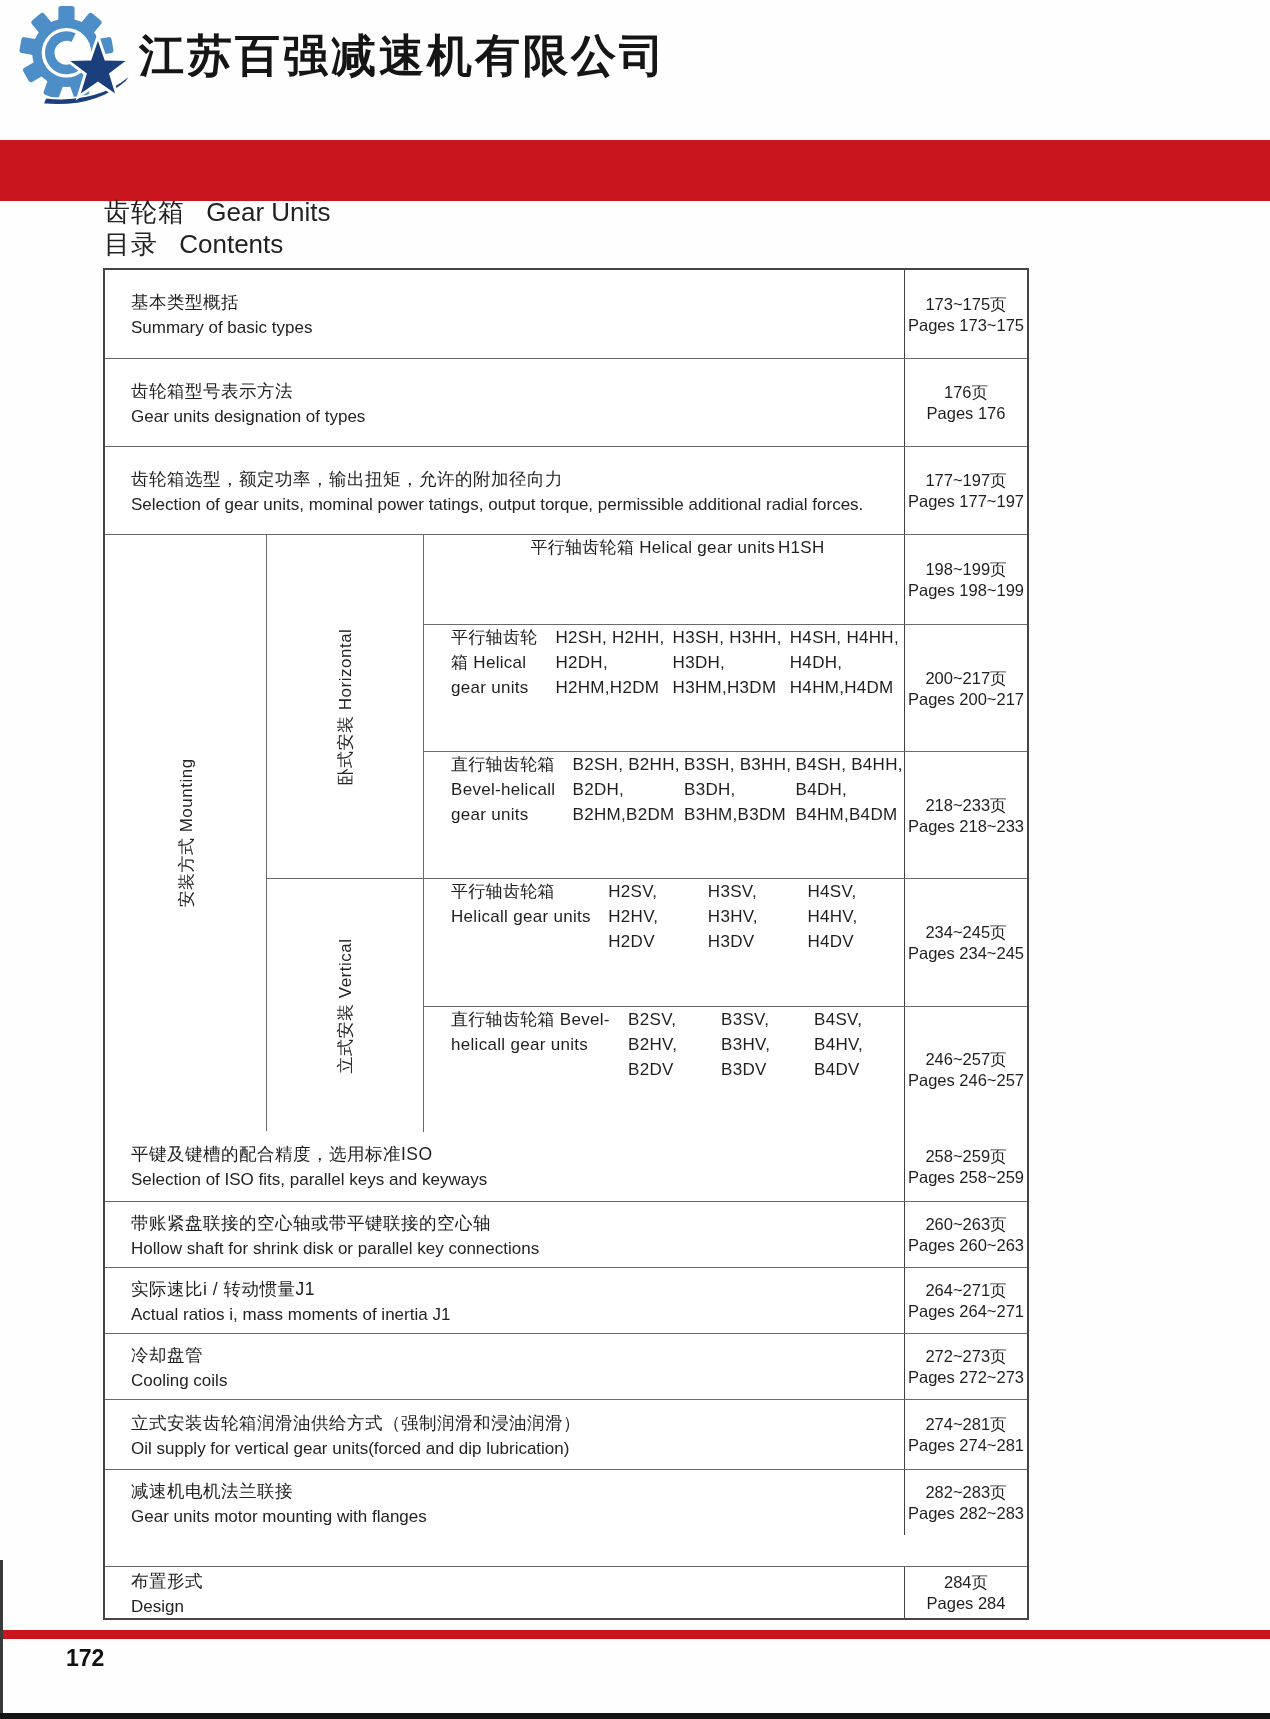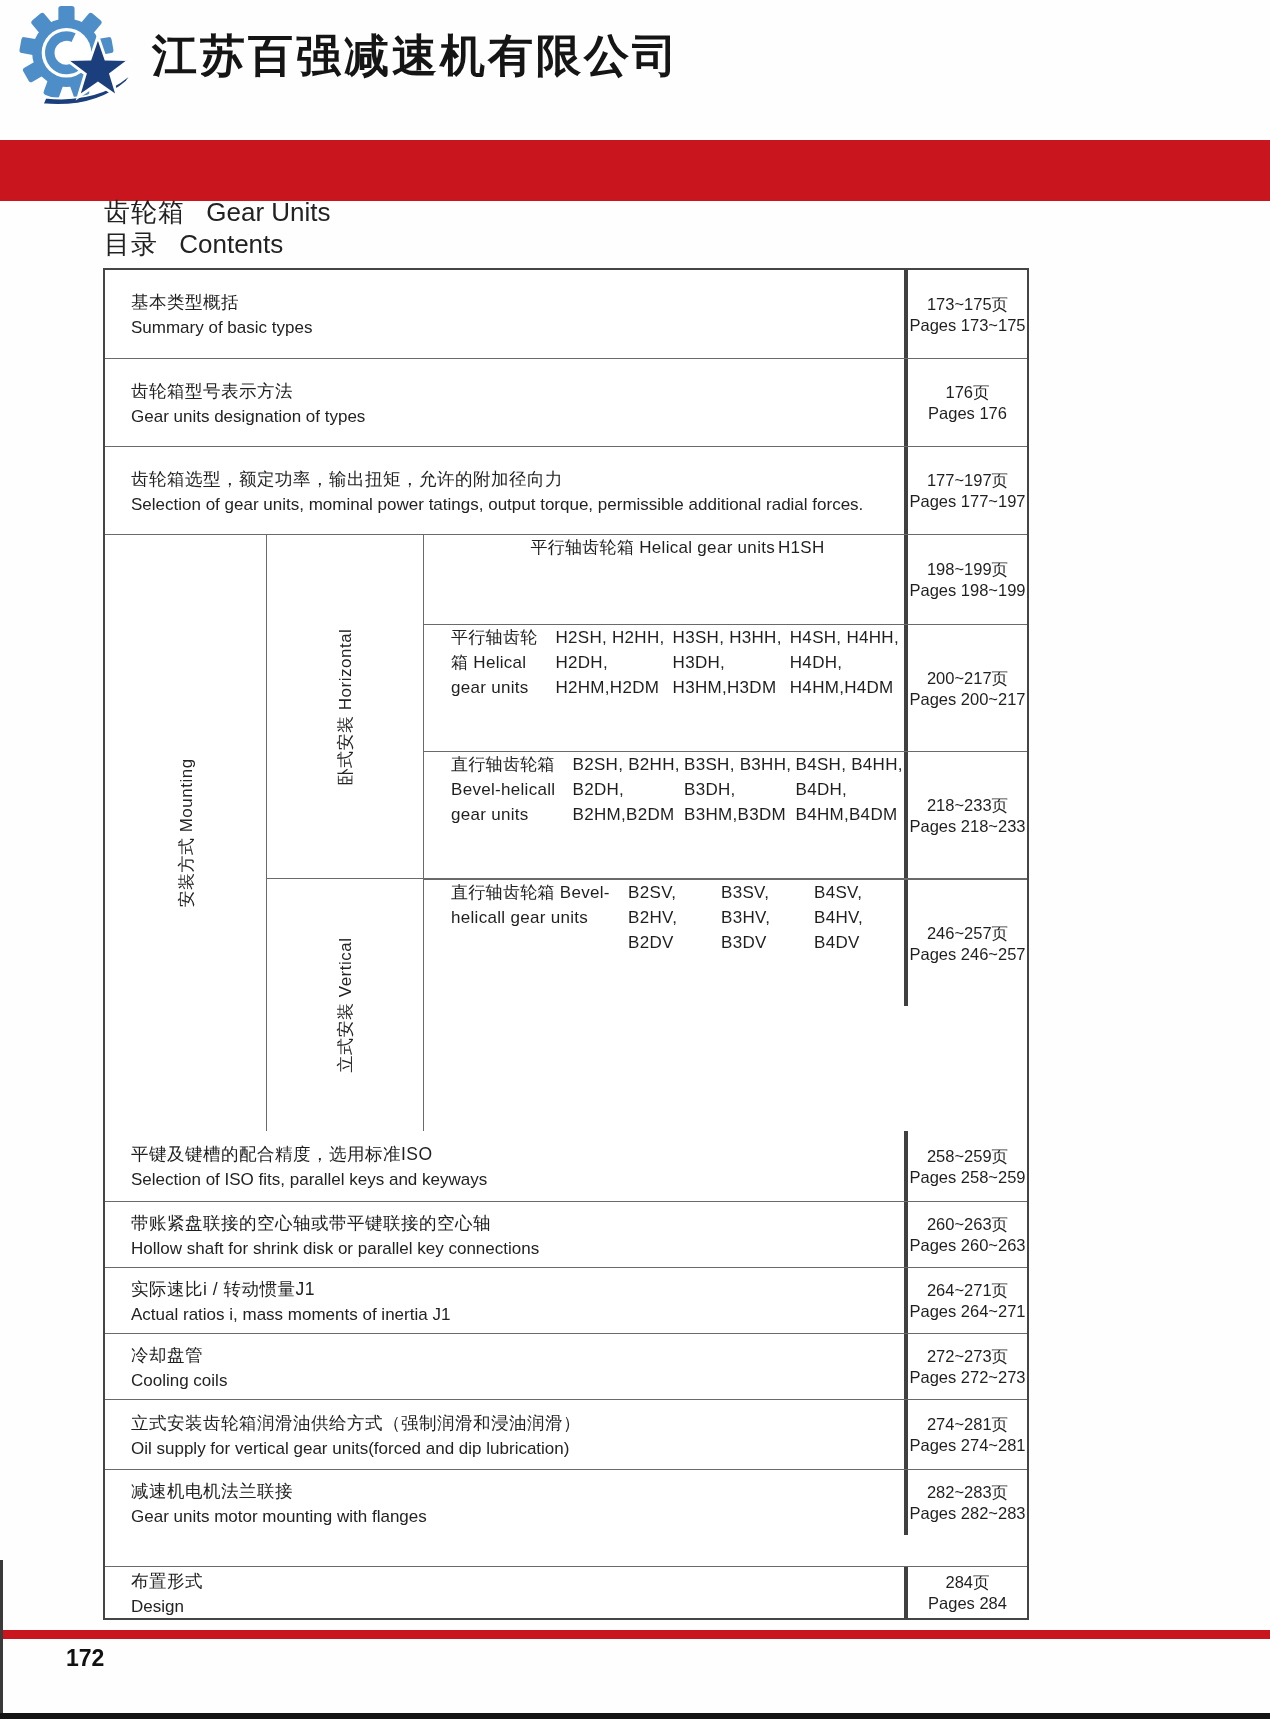--- a/index.html
+++ b/index.html
@@ -1,38 +1,38 @@
 <!DOCTYPE html>
 <html><head>
 <meta charset="utf-8">
 <style>
   html,body { margin:0; padding:0; background:#ffffff; }
   body { font-family:"Liberation Sans","DejaVu Sans",sans-serif; color:#1f1f1f; }
   .page { position:relative; width:1270px; height:1719px; background:#fefefe; overflow:hidden; }
 
   
   .logo { position:absolute; left:14px; top:2px; width:124px; height:112px; }
-  .company-name { position:absolute; left:152px; top:26px; font-size:45px; font-weight:600;
+  .company-name { position:absolute; left:139px; top:26px; font-size:45px; font-weight:600;
                   letter-spacing:3px; color:#151515; white-space:nowrap; }
   .red-banner { position:absolute; left:0; top:140px; width:100%; height:61px; background:#c9151e; }
 
   
   .doc-title { position:absolute; left:104px; top:196px; line-height:32px; font-size:26px; color:#222; }
   .doc-title .zh { letter-spacing:1px; margin-right:14px; }
 
   
   .toc-table { position:absolute; left:103px; top:268px; width:926px; border:2px solid #454545;
                box-sizing:border-box; background:#fff; }
   .row { display:flex; box-sizing:border-box; }
   .row + .row, .bt { border-top:1px solid #6a6a6a; }
   .cell-main { flex:1 1 auto; display:flex; flex-direction:column; justify-content:center;
                padding-left:26px; gap:4px; box-sizing:border-box; }
   .cell-main .zh { font-size:17.5px; letter-spacing:0.5px; }
   .cell-main .en { font-size:17px; color:#232323; }
-  .cell-pages { width:123px; flex:0 0 123px; border-left:4px solid #404040; box-sizing:border-box;
+  .cell-pages { width:123px; flex:0 0 123px; border-left:1px solid #404040; box-sizing:border-box;
                 display:flex; flex-direction:column; justify-content:center; align-items:center;
                 font-size:16.5px; text-align:center; }
 
   .h88 { height:88px; } .h70 { height:70px; } .h66 { height:66px; } .h63 { height:52px;margin-top:31px; }
 
   
   .mounting-block { display:flex; height:597px; box-sizing:border-box; }
   .cell-mount-label { width:162px; flex:0 0 162px; border-right:1px solid #6a6a6a;
                       position:relative; box-sizing:border-box; }
   .vtext { position:absolute; top:50%; left:50%; transform:translate(-50%,-50%) rotate(-90deg);
@@ -182,20 +182,32 @@
         </div>
 
         <div class="orient-group g254 bt">
           <div class="cell-orient-label">
             <div class="vtext">
               <span>立式安装</span>
               <span>Vertical</span>
             </div>
           </div>
           <div class="orient-rows">
+            <div class="sub-row sh127">
+              <div class="sub-content">
+                <div class="line">平行轴齿轮箱 Helicall gear units</div>
+                <div class="line">H2SV, H2HV, H2DV</div>
+                <div class="line">H3SV, H3HV, H3DV</div>
+                <div class="line">H4SV, H4HV, H4DV</div>
+              </div>
+              <div class="cell-pages">
+                <div>234~245页</div>
+                <div>Pages 234~245</div>
+              </div>
+            </div>
             <div class="sub-row sh127 bt">
               <div class="sub-content">
                 <div class="line">直行轴齿轮箱 Bevel-helicall gear units</div>
                 <div class="line">B2SV, B2HV, B2DV</div>
                 <div class="line">B3SV, B3HV, B3DV</div>
                 <div class="line">B4SV, B4HV, B4DV</div>
               </div>
               <div class="cell-pages">
                 <div>246~257页</div>
                 <div>Pages 246~257</div>

